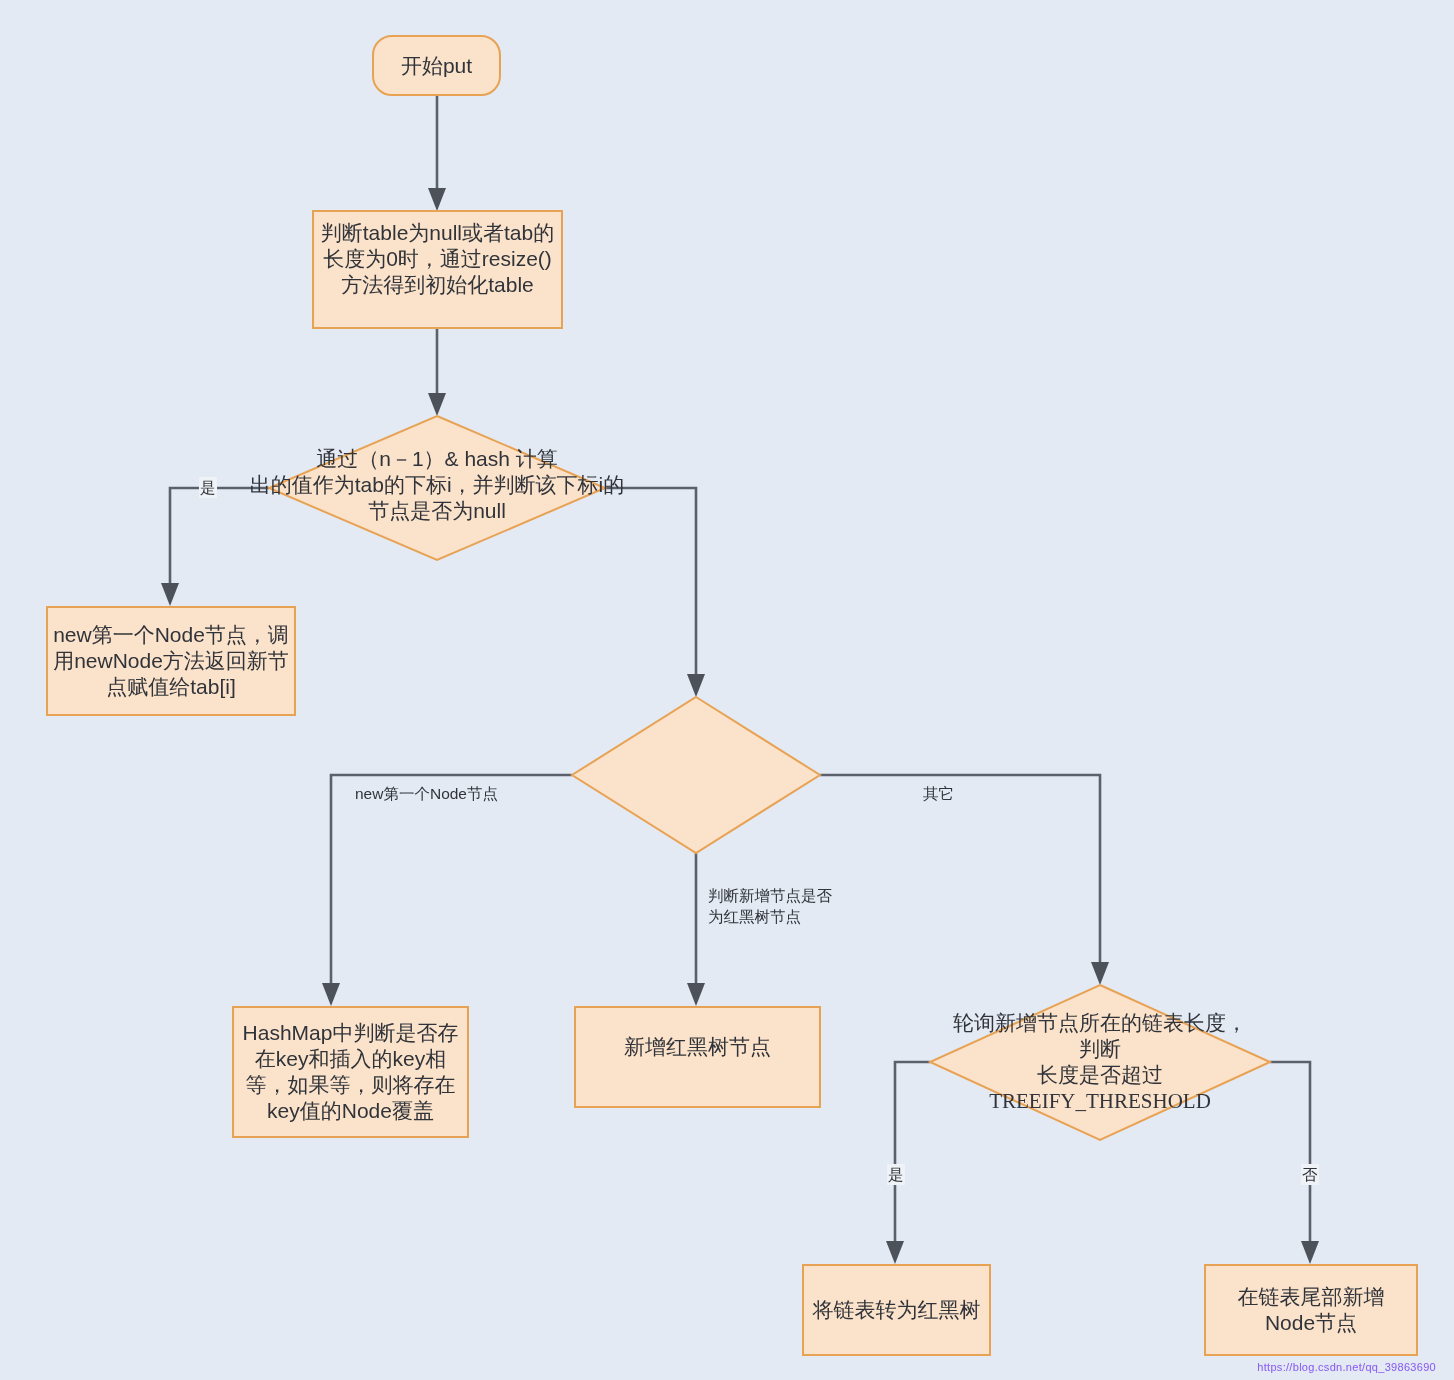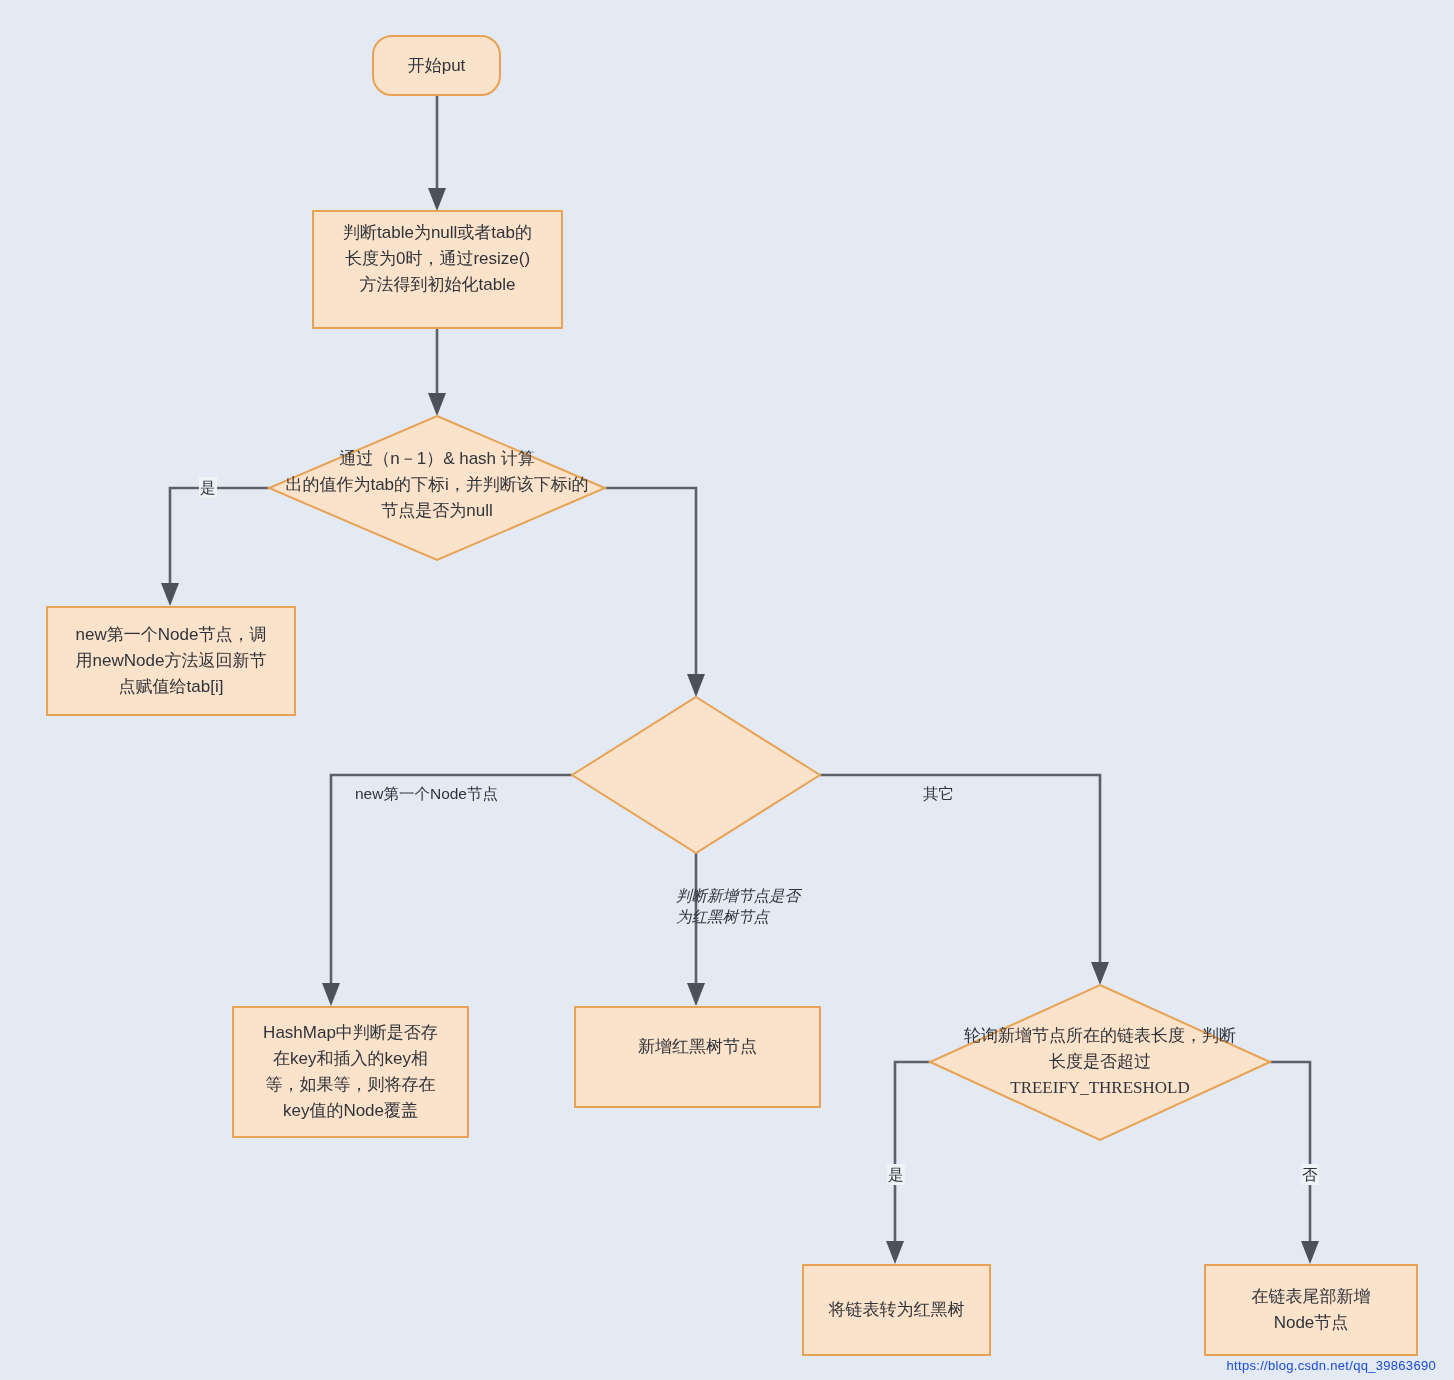--- a/index.html
+++ b/index.html
@@ -34,21 +34,21 @@
     stroke-linecap: butt;
     stroke-linejoin: miter;
   }
   .edge-head {
     fill: #4d525a;
     stroke: none;
   }
   .node-label {
     position: absolute;
     color: #30343a;
-    font-size: 17px;
+    font-size: 21px;
     line-height: 26px;
     text-align: center;
     white-space: pre-line;
     pointer-events: none;
     display: flex;
     align-items: center;
     justify-content: center;
   }
   .edge-label {
     position: absolute;
@@ -59,22 +59,22 @@
     background: transparent;
   }
   .edge-label.boxed {
     background: #eff2f7;
     padding: 0 1px;
   }
   .watermark {
     position: absolute;
     right: 18px;
     bottom: 7px;
-    color: #1d4ed8;
-    font-size: 13px;
+    color: #8b5cf6;
+    font-size: 11px;
     letter-spacing: 0.3px;
     font-family: "Liberation Sans", "DejaVu Sans", sans-serif;
     text-shadow: 0 0 1px rgba(210,218,232,0.9);
   }
 </style>
 </head>
 <body>
 
 <div id="canvas">
 
@@ -174,21 +174,21 @@
 
   <div class="node-label" style="left:1205px; top:1265px; width:212px; height:90px;">在链表尾部新增
 Node节点</div>
 
   <div class="node-label" style="left:803px; top:1265px; width:187px; height:90px;">将链表转为红黑树</div>
 
   <div class="edge-label boxed" style="left:199px; top:477px;">是</div>
 
   <div class="edge-label" style="left:355px; top:783px;">new第一个Node节点</div>
 
-  <div class="edge-label" style="left:676px; top:885px;font-style:italic;">判断新增节点是否
+  <div class="edge-label" style="left:708px; top:885px;">判断新增节点是否
 为红黑树节点</div>
 
   <div class="edge-label" style="left:923px; top:783px;">其它</div>
 
   <div class="edge-label boxed" style="left:887px; top:1164px;">是</div>
 
   <div class="edge-label boxed" style="left:1301px; top:1164px;">否</div>
 
   <div class="watermark">https://blog.csdn.net/qq_39863690</div>
 

